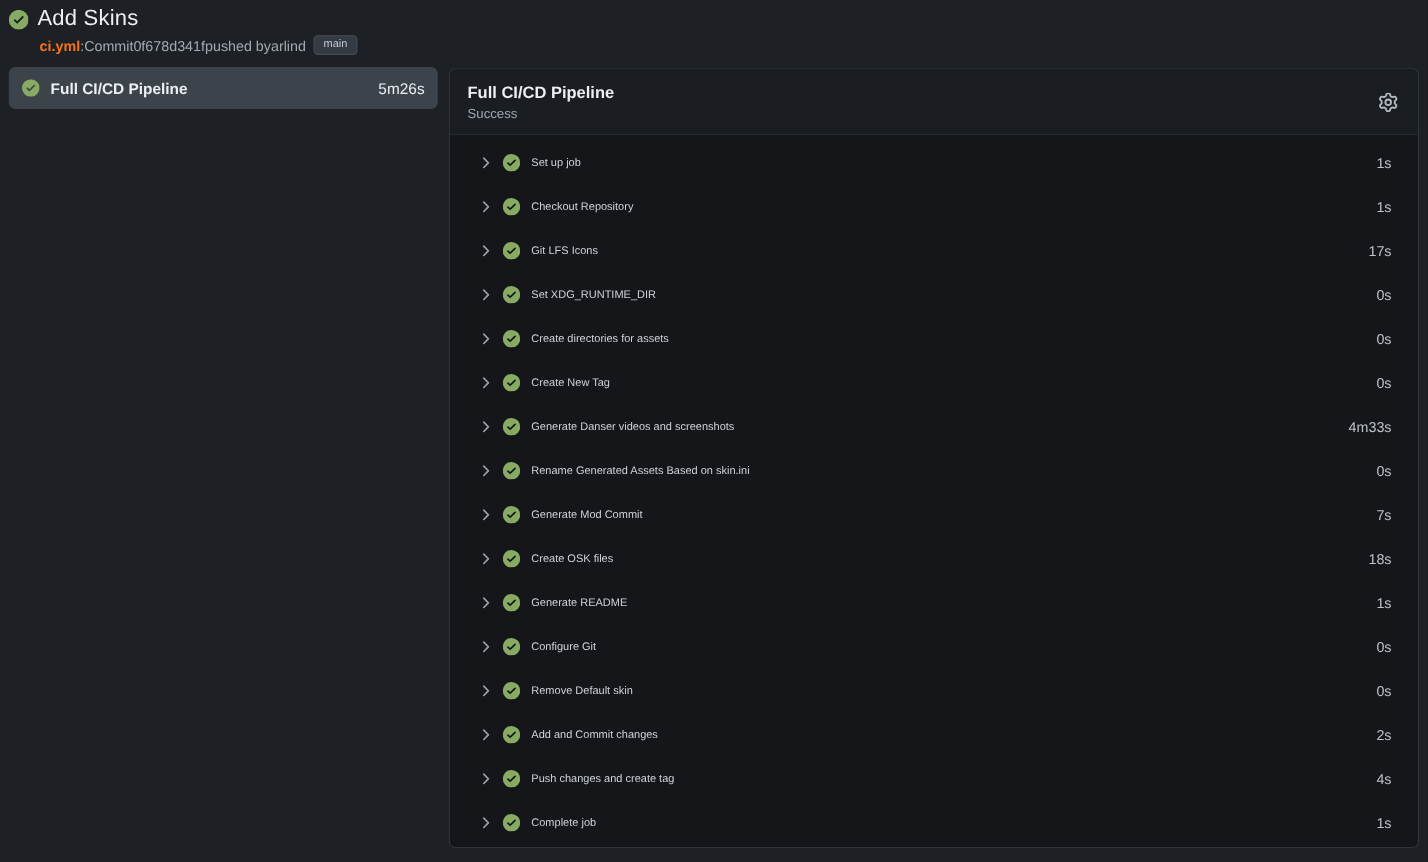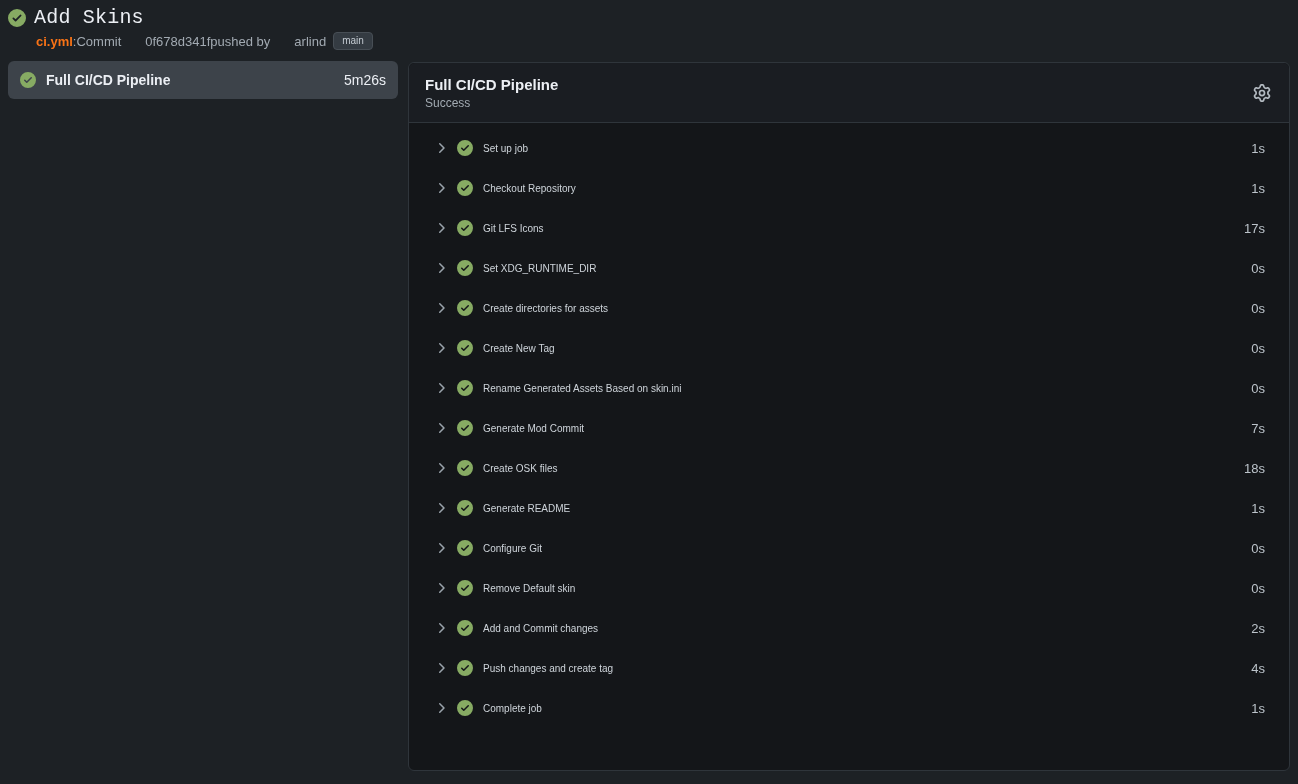--- a/index.html
+++ b/index.html
@@ -23,24 +23,24 @@
     background:var(--page-bg);
     font-family:"Liberation Sans", sans-serif;
     position:relative;
     overflow:hidden;
   }
   svg{display:block;}
 
   
   .run-header{position:absolute;left:8px;top:6px;}
   .run-title-row{display:flex;align-items:center;gap:8px;}
-  .run-title{font-size:20px;font-weight:400;color:var(--text-primary);letter-spacing:.2px;font-family:Liberation Mono, monospace;}
+  .run-title{font-size:20px;font-weight:400;color:var(--text-primary);letter-spacing:.2px;}
   .run-meta{margin-left:28px;margin-top:3px;font-size:13px;color:var(--text-secondary);display:flex;align-items:center;}
   .run-meta .wf{font-weight:700;color:#f97316;}
-  .run-meta a{color:var(--text-secondary);text-decoration:none;cursor:pointer;padding-left:24px;}
+  .run-meta a{color:var(--text-secondary);text-decoration:none;cursor:pointer;}
   .branch-badge{
     display:inline-block;margin-left:7px;padding:2px 8px 3px;
     background:var(--badge-bg);border:1px solid var(--badge-border);
     border-radius:4px;font-size:10px;color:#c3cad1;cursor:pointer;
   }
 
   
   .jobs-sidebar{position:absolute;left:8px;top:61px;width:390px;}
   .job-item{
     height:38px;display:flex;align-items:center;gap:10px;
@@ -198,20 +198,30 @@
     <span class="step-name">Create New Tag</span>
     <span class="step-duration">0s</span>
   </div>
       <div class="step-row">
     <svg class="step-chevron" width="16" height="16">
           <use href="#icon-chevron-right"></use>
         </svg>
     <svg class="step-check" width="16" height="16">
           <use href="#icon-check-circle"></use>
         </svg>
+    <span class="step-name">Generate Danser videos and screenshots</span>
+    <span class="step-duration">4m33s</span>
+  </div>
+      <div class="step-row">
+    <svg class="step-chevron" width="16" height="16">
+          <use href="#icon-chevron-right"></use>
+        </svg>
+    <svg class="step-check" width="16" height="16">
+          <use href="#icon-check-circle"></use>
+        </svg>
     <span class="step-name">Rename Generated Assets Based on skin.ini</span>
     <span class="step-duration">0s</span>
   </div>
       <div class="step-row">
     <svg class="step-chevron" width="16" height="16">
           <use href="#icon-chevron-right"></use>
         </svg>
     <svg class="step-check" width="16" height="16">
           <use href="#icon-check-circle"></use>
         </svg>

